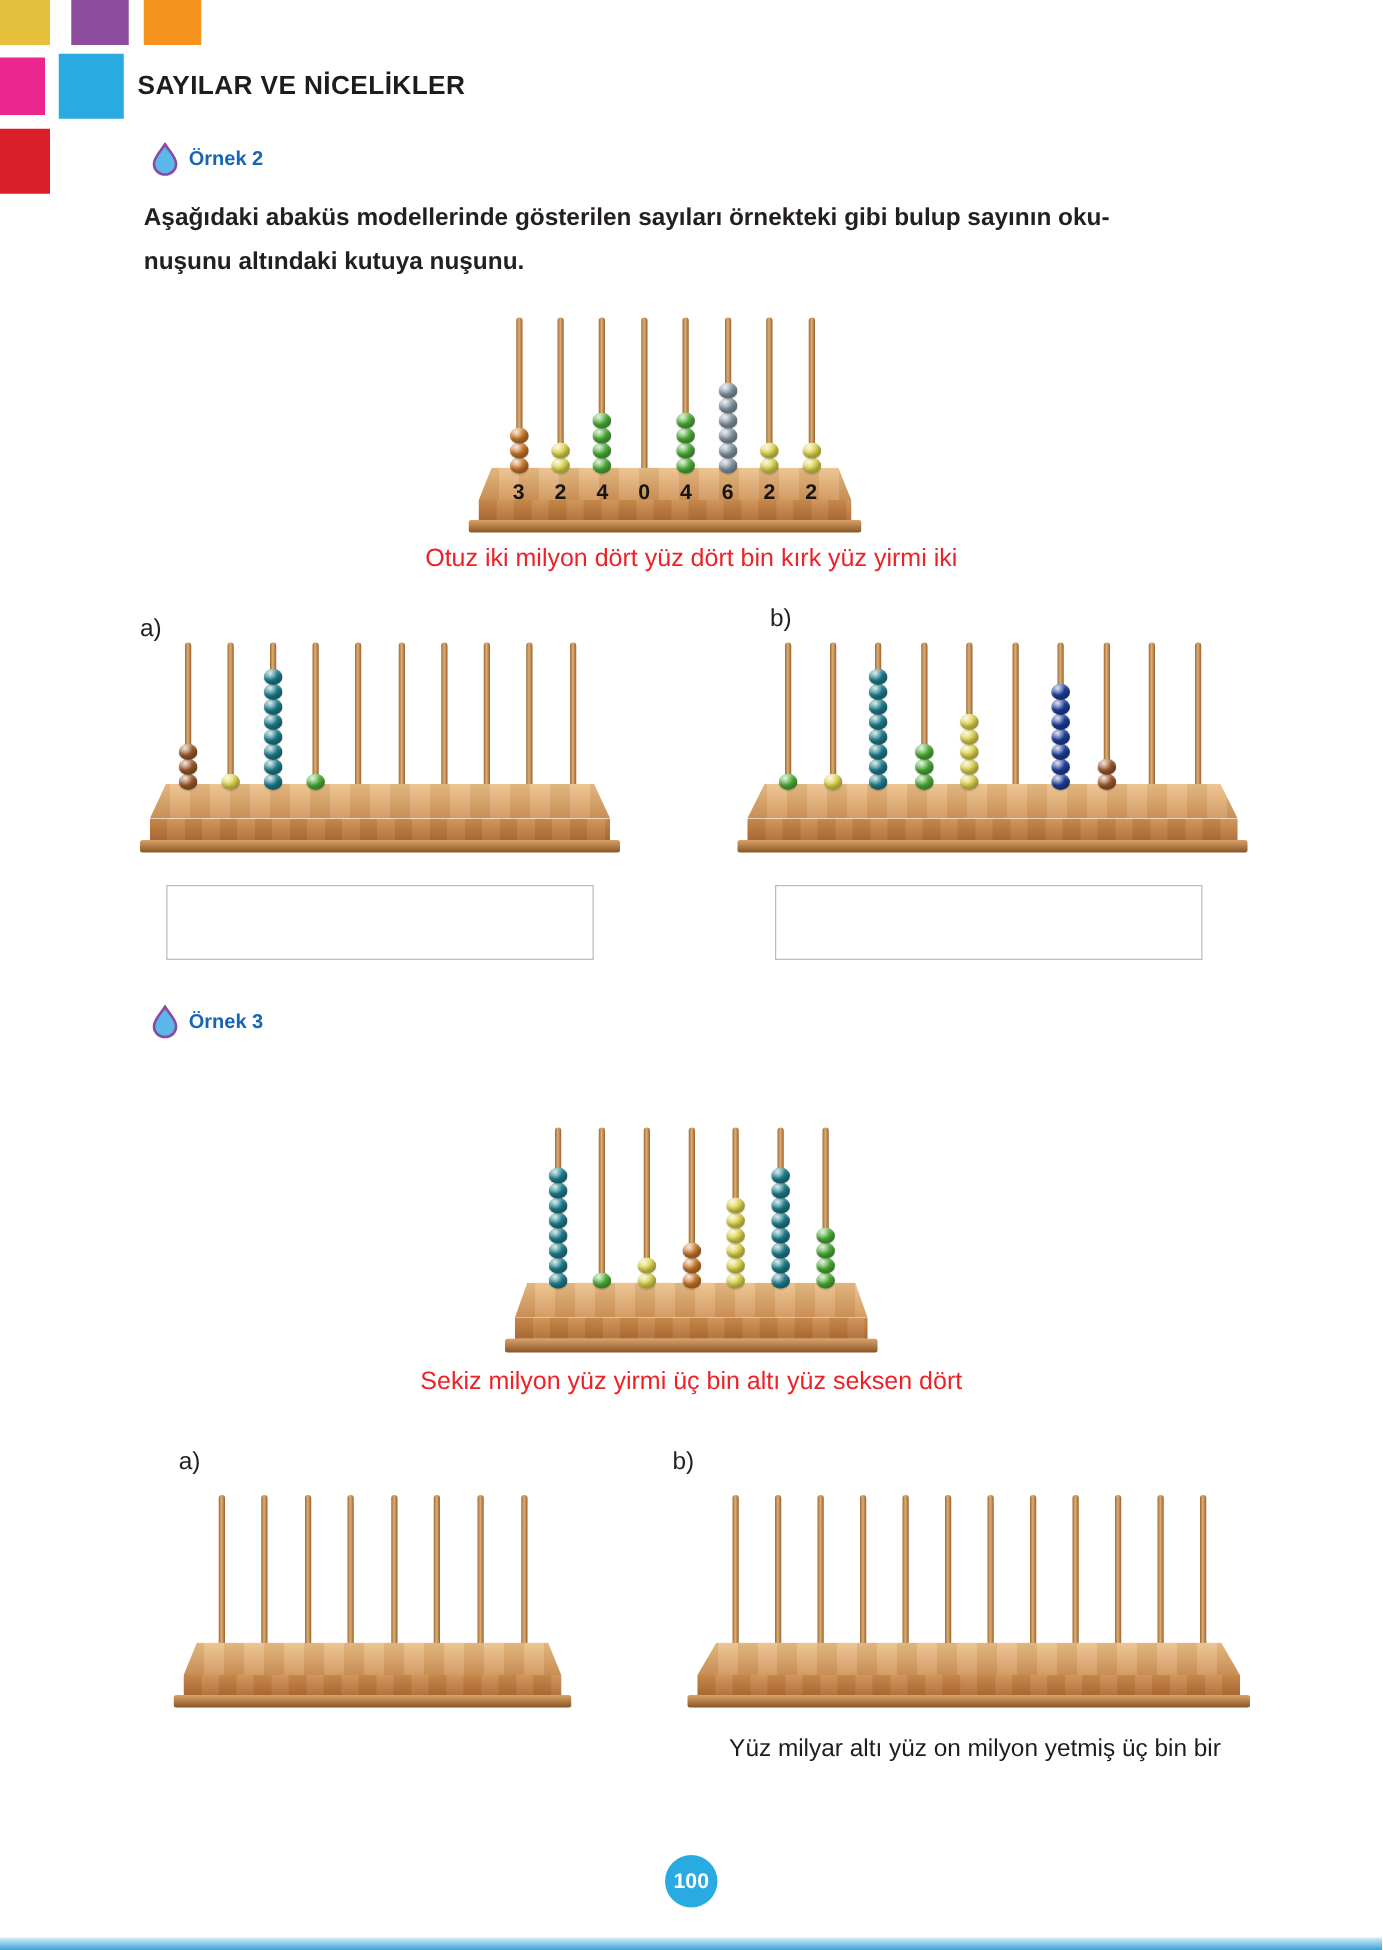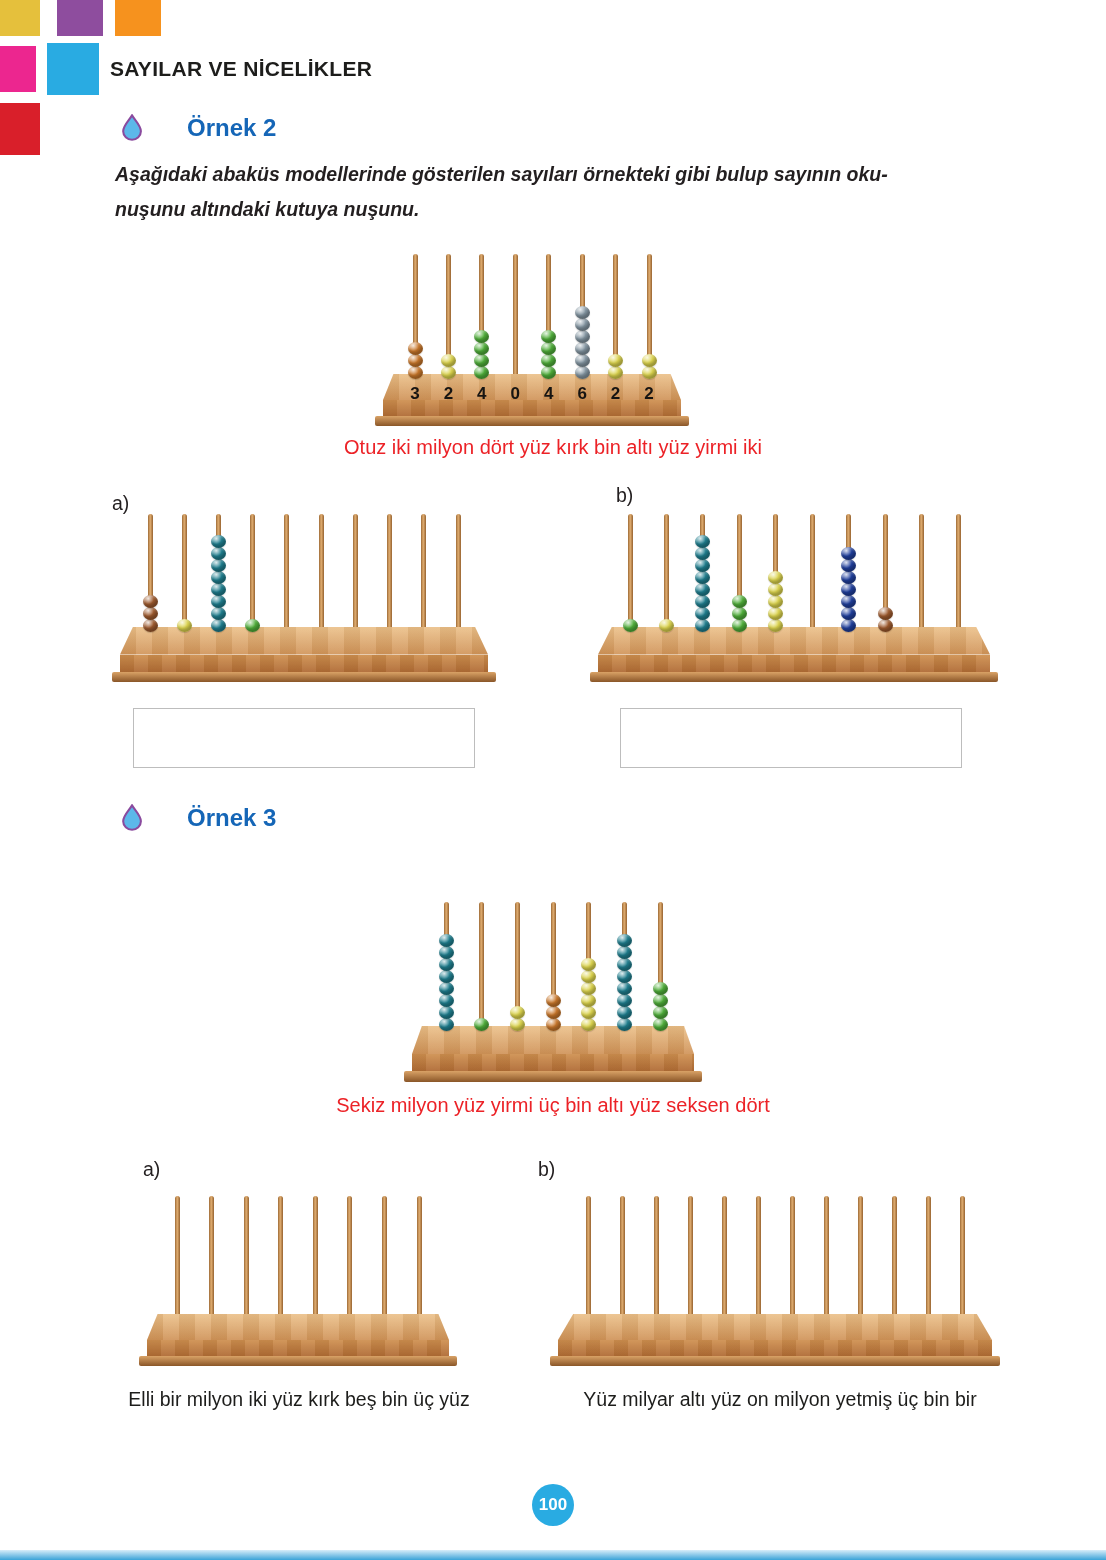--- a/index.html
+++ b/index.html
@@ -12,24 +12,24 @@
   .sq0 { left:0;   top:0;   width:40px; height:36px; }
   .sq1 { left:57px; top:0;  width:46px; height:36px; }
   .sq2 { left:115px;top:0;  width:46px; height:36px; }
   .sq3 { left:0;   top:46px; width:36px; height:46px; }
   .sq4 { left:47px; top:43px; width:52px; height:52px; }
   .sq5 { left:0;   top:103px; width:40px; height:52px; }
 
   .page-title { position:absolute; left:110px; top:57px; font-size:21px; font-weight:bold; color:#1d1d1b; letter-spacing:.3px; }
 
   .ornek-heading { position:absolute; display:flex; align-items:center; gap:7px; }
-  .ornek-label { color:#1566b7; font-weight:bold; font-size:24px;margin-left:36px; }
+  .ornek-label { color:#1566b7; font-weight:bold; font-size:16px; }
   .drop-icon { display:inline-flex; }
 
-  .para { position:absolute; font-size:19.5px; font-weight:bold; color:#231f20; line-height:35px;font-style:italic; }
+  .para { position:absolute; font-size:19.5px; font-weight:bold; color:#231f20; line-height:35px; }
 
   .reading { position:absolute; left:0; width:1106px; text-align:center; color:#ec2227; font-size:20px; }
 
   .sub-label { position:absolute; font-size:19.5px; color:#231f20; }
 
   .answer-box { position:absolute; border:1.5px solid #bdbdbd; background:#ffffff; }
 
   .caption { position:absolute; text-align:center; font-size:19.5px; color:#1d1d1b; }
 
   
@@ -124,21 +124,21 @@
       <div class="abacus-digit" style="left: 23px; top: 130px;">3</div>
       <div class="abacus-digit" style="left: 56.4286px; top: 130px;">2</div>
       <div class="abacus-digit" style="left: 89.8571px; top: 130px;">4</div>
       <div class="abacus-digit" style="left: 123.286px; top: 130px;">0</div>
       <div class="abacus-digit" style="left: 156.714px; top: 130px;">4</div>
       <div class="abacus-digit" style="left: 190.143px; top: 130px;">6</div>
       <div class="abacus-digit" style="left: 223.571px; top: 130px;">2</div>
       <div class="abacus-digit" style="left: 257px; top: 130px;">2</div>
     </div>
 
-  <div class="reading" style="top:436px;">Otuz iki milyon dört yüz kırk bin altı yüz yirmi iki</div>
+  <div class="reading" style="top:436px;">Otuz iki milyon dört yüz dört bin kırk yüz yirmi iki</div>
 
   <span class="sub-label" style="left:112px; top:492px;">a)</span>
   <span class="sub-label" style="left:616px; top:484px;">b)</span>
 
   <div class="abacus" style="left:120px; top:514px; width:368px; height:168px;">
       <div class="rod" style="left: 27.5px; height: 125px;"></div>
       <div class="rod" style="left: 61.7222px; height: 125px;"></div>
       <div class="rod" style="left: 95.9444px; height: 125px;"></div>
       <div class="rod" style="left: 130.167px; height: 125px;"></div>
       <div class="rod" style="left: 164.389px; height: 125px;"></div>
@@ -304,20 +304,19 @@
       <div class="rod" style="left: 333.5px; height: 130px;"></div>
       <div class="rod" style="left: 367.5px; height: 130px;"></div>
       <div class="rod" style="left: 401.5px; height: 130px;"></div>
       <div class="abacus-base" style="height: 52px;">
         <div class="base-slab"></div>
         <div class="base-front"></div>
         <div class="base-lip"></div>
       </div>
     </div>
 
-  <div class="caption" style="left:98px; top:1388px; width:402px;">Elli bir milyon iki yüz kırk beş bin üç yüz</div>
   <div class="caption" style="left:540px; top:1388px; width:480px;">Yüz milyar altı yüz on milyon yetmiş üç bin bir</div>
 
   <div class="page-badge">100</div>
 
   <div class="footer-bar"></div>
 
 </div>
 
 </body></html>

